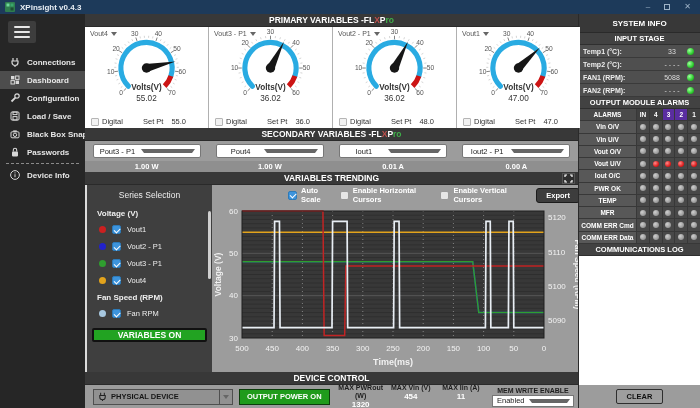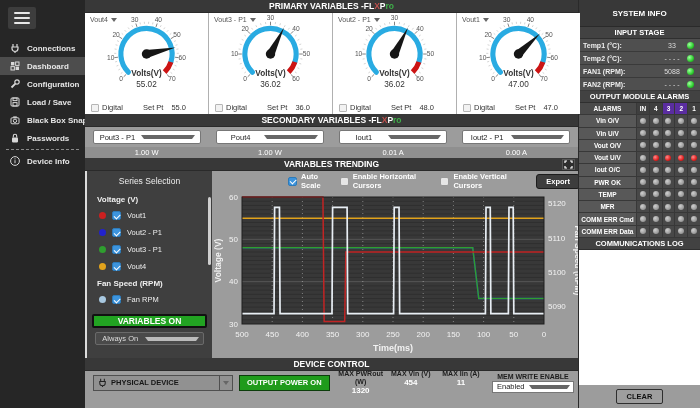--- a/index.html
+++ b/index.html
@@ -34,21 +34,21 @@
   .gauge-bottom{position:absolute;left:0;right:16px;bottom:2px;display:flex;align-items:center;font-size:7.5px;color:#333;padding:0 6px;}
   .gauge-bottom .chkbox{width:8px;height:8px;background:#f2f2f2;border:1px solid #b5b5b5;border-radius:1px;margin-right:3px;}
   .gauge-bottom .setpt{margin-left:auto;display:flex;gap:8px;}
   
   #sec-row{height:20px;display:flex;align-items:center;flex:none;background:#9c9c9c;}
   .sec-col{flex:1;display:flex;justify-content:center;}
   .pill{width:108px;height:14px;background:#fff;border:1px solid #777;border-radius:2px;display:flex;align-items:center;font-size:7.5px;color:#222;cursor:pointer;}
   .pill span{flex:1;text-align:center;}
   .pill .caret{margin-right:5px;}
   #sec-vals{height:11px;display:flex;flex:none;background:#8f8f8f;}
-  #sec-vals div{flex:1;text-align:center;color:#fff;font-size:7.5px;font-weight:normal;line-height:11px;}
+  #sec-vals div{flex:1;text-align:center;color:#fff;font-size:7.5px;font-weight:bold;line-height:11px;}
   
   #trend-wrap{height:187px;flex:none;display:flex;border-left:2px solid #dcdcdc;}
   #series-panel{width:125px;flex:none;background:#3f3f3f;color:#eee;position:relative;display:flex;flex-direction:column;}
   #series-panel .panel-title{height:20px;display:flex;align-items:center;justify-content:center;font-size:8.5px;font-weight:normal;flex:none;}
   .grp-head{font-size:8px;font-weight:bold;padding:4px 0 3px 10px;}
   .series-item{display:flex;align-items:center;gap:6px;padding:4px 0 4px 12px;font-size:7.5px;}
   .dot{width:7px;height:7px;border-radius:50%;flex:none;}
   .chk{width:9px;height:9px;border-radius:2px;display:inline-block;position:relative;flex:none;cursor:pointer;}
   .chk.on{background:#3d94dd;border:1px solid #2d7ab8;}
   .chk.off{background:#e6e6e6;border:1px solid #999;}
@@ -72,21 +72,21 @@
   .metric{flex:1;text-align:center;line-height:1.15;}
   .metric .m-label{font-size:7px;font-weight:bold;color:#1d1d1d;}
   .metric .m-value{font-size:8px;font-weight:bold;color:#fff;}
   #mem-col{width:82px;text-align:center;flex:none;margin-right:4px;}
   #mem-col .m-label{font-size:7px;font-weight:bold;color:#1d1d1d;}
   #mem-dd{height:12px;background:#fff;border:1px solid #777;display:flex;align-items:center;font-size:7.5px;color:#222;cursor:pointer;margin-top:1px;}
   #mem-dd span{flex:1;text-align:center;}
   #mem-dd .caret{margin-right:3px;}
   
   #rightpanel{width:122px;flex:none;background:#4a4a4a;display:flex;flex-direction:column;border-left:1px solid #2a2a2a;}
-  .rp-header{height:27px;background:#383838;color:#fff;font-size:8px;font-weight:bold;display:flex;align-items:center;justify-content:center;flex:none;border-bottom:1px solid #2a2a2a;}
+  .rp-header{height:19px;background:#383838;color:#fff;font-size:8px;font-weight:bold;display:flex;align-items:center;justify-content:center;flex:none;border-bottom:1px solid #2a2a2a;}
   .rp-sub{height:12px;background:#424242;color:#fff;font-size:7.5px;font-weight:bold;display:flex;align-items:center;justify-content:center;flex:none;border-bottom:1px solid #2f2f2f;}
   .is-row{height:13px;flex:none;display:flex;align-items:center;background:#4f4f4f;border-bottom:1px solid #3a3a3a;padding:0 6px 0 4px;}
   .is-row .is-label{font-size:7px;font-weight:bold;color:#eee;flex:1;}
   .is-row .is-value{font-size:7px;color:#ddd;width:30px;text-align:center;}
   .led{width:7px;height:7px;border-radius:50%;flex:none;}
   .led.green{background:radial-gradient(circle at 35% 35%,#9dff9d,#2ecc2e 60%,#157a15);}
   .led.grey{background:radial-gradient(circle at 35% 35%,#cfcfcf,#9a9a9a 65%,#7c7c7c);}
   .led.red{background:radial-gradient(circle at 35% 35%,#ff8a8a,#e02020 60%,#8e0f0f);}
   #alarm-table{height:135px;flex:none;display:flex;flex-direction:column;}
   .al-row{flex:1;display:flex;border-bottom:1px solid #383838;}
@@ -98,20 +98,34 @@
   .al-head .al-label{background:#4a4a4a;}
   #comm-box{flex:1;background:#fff;margin:0;}
   #rp-bottom{height:23px;flex:none;background:#9c9c9c;display:flex;align-items:center;justify-content:center;}
   #clear-btn{background:#9e9e9e;border:1px solid #2e2e2e;border-radius:2px;color:#111;font-size:7.5px;font-weight:bold;padding:2px 10px;cursor:pointer;}
 </style>
 </head>
 <body>
 
 <div id="app">
 
+  <div id="titlebar">
+    <svg width="10" height="10" viewBox="0 0 10 10">
+      <rect x="0" y="0" width="10" height="10" rx="1" fill="#2f7d4f"></rect>
+      <rect x="1.5" y="1.5" width="3" height="3" fill="#6fd89a"></rect>
+      <rect x="5.5" y="5.5" width="3" height="3" fill="#1d4f33"></rect>
+      <rect x="5.5" y="1.5" width="3" height="3" fill="#3aa66b"></rect>
+    </svg>
+    <span class="app-title">XPinsight v0.4.3</span>
+    <span class="win-controls">
+      <span>–</span>
+      <span id="win-max"></span>
+      <span>✕</span>
+    </span>
+  </div>
 
   <div id="bodyrow">
     <div id="sidebar">
       <div id="hamburger">
           <i></i>
           <i></i>
           <i></i>
         </div>
       <div id="nav-items">
           <div class="nav-item">
@@ -487,24 +501,20 @@
                 <span>Vout4</span>
               </div>
               <div class="grp-head">Fan Speed (RPM)</div>
               <div class="series-item">
                 <span class="dot" style="background: rgb(168, 200, 224);"></span>
                 <span class="chk on"></span>
                 <span>Fan RPM</span>
               </div>
             </div>
           <div id="trending-btn">VARIABLES ON</div>
-          <div id="trigger-dd">
-            <span>Always On</span>
-            <span class="caret"></span>
-          </div>
           <div id="series-scroll"></div>
         </div>
         <div id="trend-right">
           <div id="trend-controls">
             <label>
                 <span class="chk on"></span>
                 <span>Auto Scale</span>
               </label>
             <label>
                 <span class="chk off"></span>

